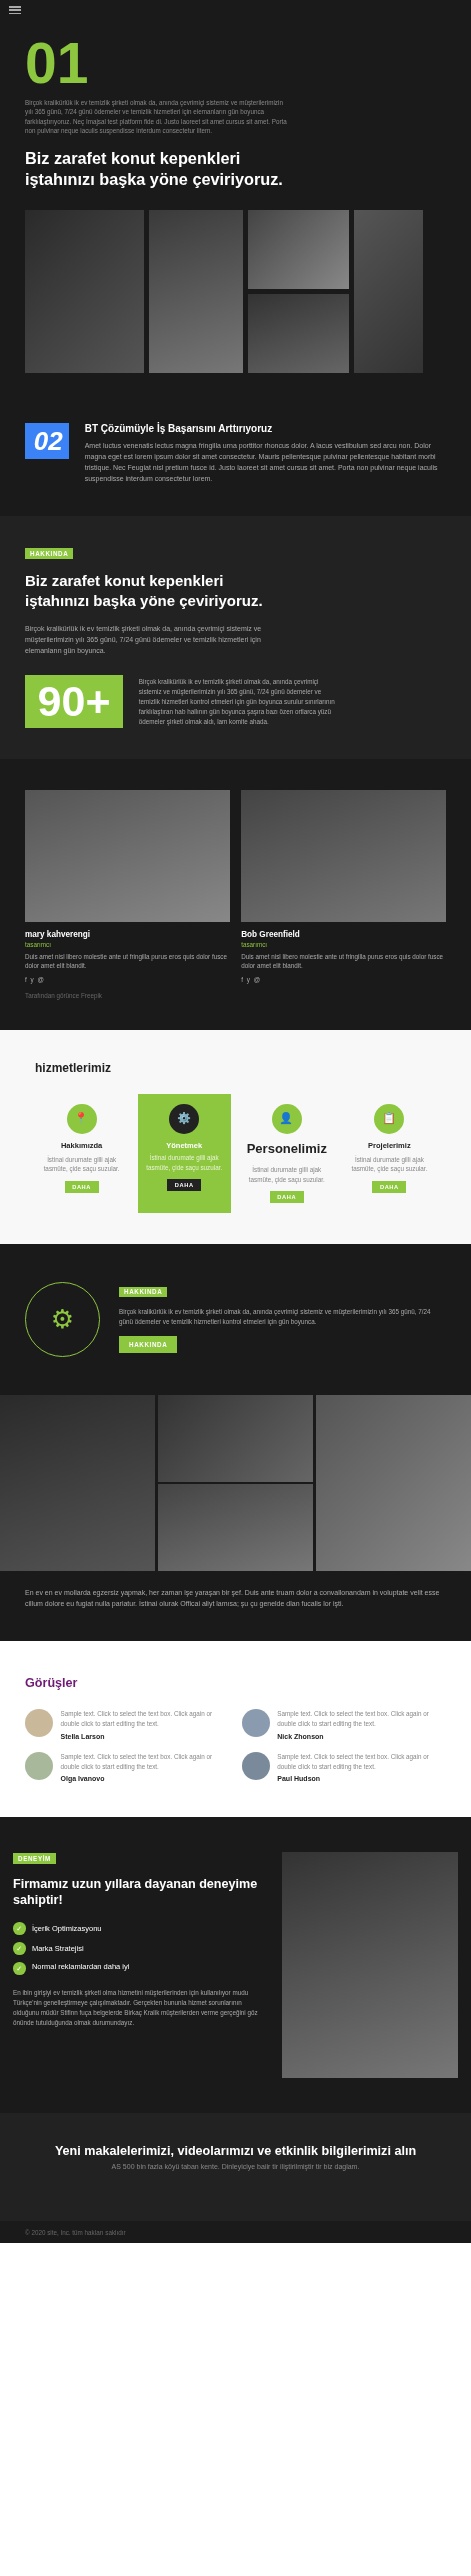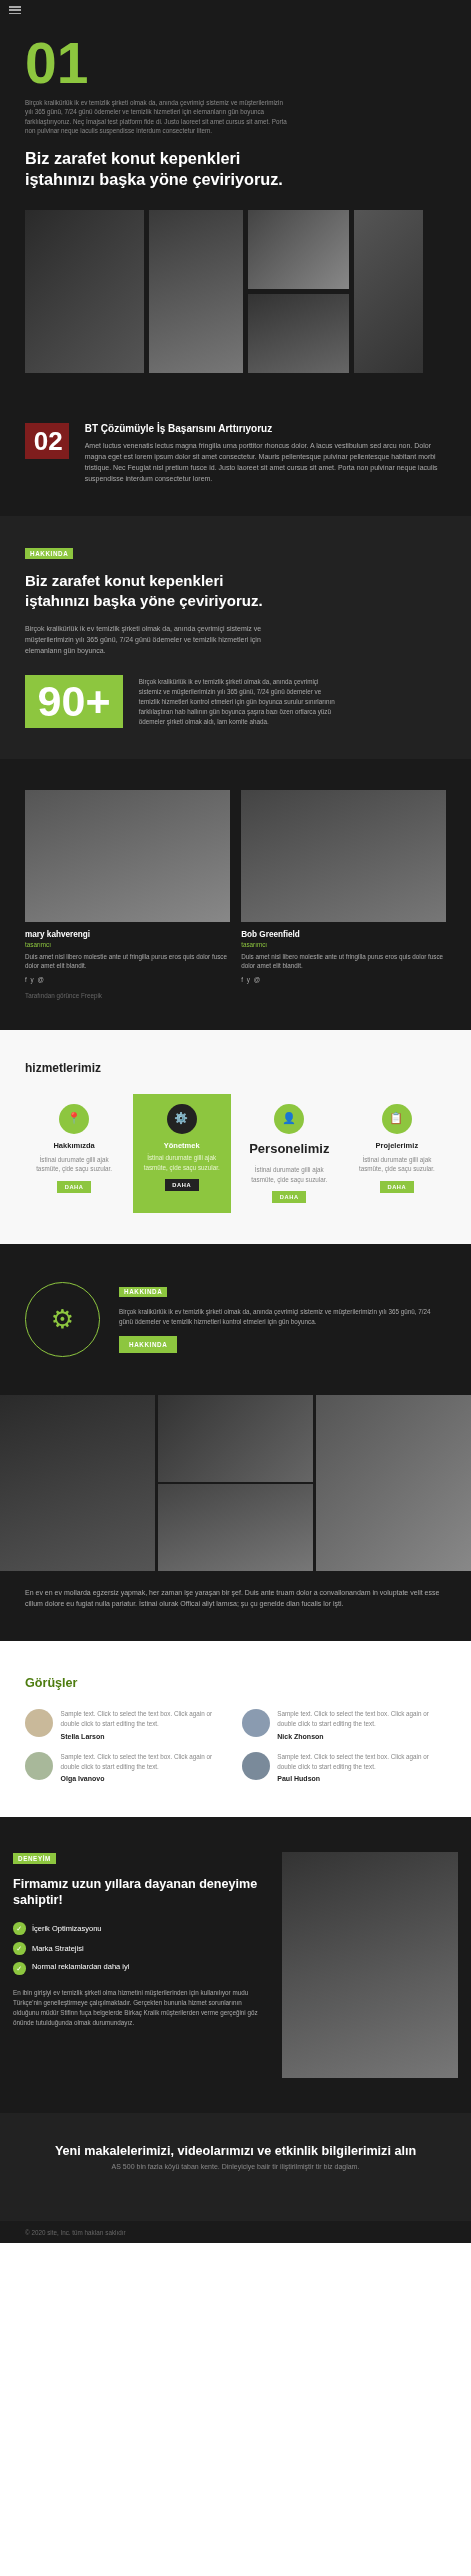--- a/index.html
+++ b/index.html
@@ -28,21 +28,21 @@
     <div style="display:flex; flex-direction:column; gap:5px;">
       <div style="width:101px; height:79px; background:linear-gradient(135deg,#444,#888);"></div>
       <div style="width:101px; height:79px; background:linear-gradient(160deg,#333,#666);"></div>
     </div>
     <div style="width:69px; height:163px; background:linear-gradient(135deg,#555,#333);"></div>
   </div>
 </div>
 
 <div style="background:#1a1a1a; padding:25px 25px 31px;">
   <div style="display:flex; gap:15.7px; align-items:flex-start;">
-    <div style="background:#7f1d1d; color:#fff; font-size:26px; font-weight:900; padding:5px 8.8px; min-width:44px; text-align:center; line-height:1;">02</div>
+    <div style="background:#3b82f6; color:#fff; font-size:26px; font-weight:900; padding:5px 8.8px; min-width:44px; text-align:center; line-height:1;font-style:italic;">02</div>
     <div>
       <div style="font-size:10px; font-weight:700; color:#fff; margin-bottom:6.3px;">BT Çözümüyle İş Başarısını Arttırıyoruz</div>
       <div style="font-size:7px; color:#aaa; line-height:1.6;">Amet luctus venenatis lectus magna fringilla urna porttitor rhoncus dolor. A lacus vestibulum sed arcu non. Dolor magna eget est lorem ipsum dolor sit amet consectetur. Mauris pellentesque pulvinar pellentesque habitant morbi tristique. Nec Feugiat nisl pretium fusce id. Justo laoreet sit amet cursus sit amet. Porta non pulvinar neque iaculis suspendisse interdum consectetur lorem.</div>
     </div>
   </div>
 </div>
 
 <div style="background:#222; padding:31px 25px;">
   <div style="background:#8dc63f; color:#fff; font-size:6.3px; font-weight:700; padding:1.9px 5px; display:inline-block; margin-bottom:12.6px; letter-spacing:0.6px;">HAKKINDA</div>
   <div style="font-size:15px; font-weight:800; color:#fff; max-width:264px; line-height:1.3; margin-bottom:12.6px;">Biz zarafet konut kepenkleri iştahınızı başka yöne çeviriyoruz.</div>
@@ -77,21 +77,21 @@
         <span style="font-size:6.3px; color:#aaa; cursor:pointer;">f</span>
         <span style="font-size:6.3px; color:#aaa; cursor:pointer;">y</span>
         <span style="font-size:6.3px; color:#aaa; cursor:pointer;">@</span>
       </div>
     </div>
 
   </div>
   <div style="font-size:6.3px; color:#666; margin-top:9.4px;">Tarafından görünce Freepik</div>
 </div>
 
-<div style="background:#f8f8f8; padding:31px 25px;">
+<div style="background:#f8f8f8; padding:31px 35px;">
   <div style="font-size:12px; font-weight:700; color:#222; margin-bottom:19px;">hizmetlerimiz</div>
   <div style="display:flex; gap:9.4px;">
 
     <div style="flex:1; text-align:center; padding:9.4px 5px;">
       <div style="width:30px; height:30px; background:#8dc63f; border-radius:50%; margin:0 auto 7.5px; display:flex; align-items:center; justify-content:center; color:#fff; font-size:11.3px;">📍</div>
       <div style="font-size:7.5px; font-weight:700; color:#222; margin-bottom:4.4px;">Hakkımızda</div>
       <div style="font-size:6.3px; color:#888; line-height:1.5; margin-bottom:6.3px;">İstinai durumate gilli ajak tasmüte, çide saçu suzular.</div>
       <button style="background:#8dc63f; color:#fff; font-size:5.7px; font-weight:700; padding:3.1px 7.5px; border:none; cursor:pointer; letter-spacing:0.6px;">DAHA</button>
     </div>
 
@@ -138,21 +138,21 @@
     </div>
     <div style="flex:1; background:linear-gradient(135deg,#555,#888);"></div>
   </div>
 </div>
 
 <div style="background:#1a1a1a; padding:15.7px 25px 31px;">
   <div style="font-size:7px; color:#aaa; line-height:1.7;">En ev en ev mollarda egzersiz yapmak, her zaman işe yaraşan bir şef. Duis ante truam dolor a convallonandam in voluptate velit esse cillum dolore eu fugiat nulla pariatur. İstinai olurak Officai aliyt lamısa; şu çu genelde dlan fucalis lor işti.</div>
 </div>
 
 <div style="background:#fff; padding:35px 25px;">
-  <div style="font-size:12.6px; font-weight:700; color:#4d7c0f; margin-bottom:19px;">Görüşler</div>
+  <div style="font-size:12.6px; font-weight:700; color:#701a75; margin-bottom:19px;">Görüşler</div>
   <div style="display:grid; grid-template-columns:1fr 1fr; gap:12.6px;">
 
     <div style="display:flex; gap:7.5px; align-items:flex-start;">
       <div style="width:28px; height:28px; border-radius:50%; background:#c9b99a; flex-shrink:0;"></div>
       <div>
         <div style="font-size:6.3px; color:#888; line-height:1.6; margin-bottom:3.1px;">Sample text. Click to select the text box. Click again or double click to start editing the text.</div>
         <div style="font-size:7px; font-weight:700; color:#222;">Stella Larson</div>
       </div>
     </div>
 

